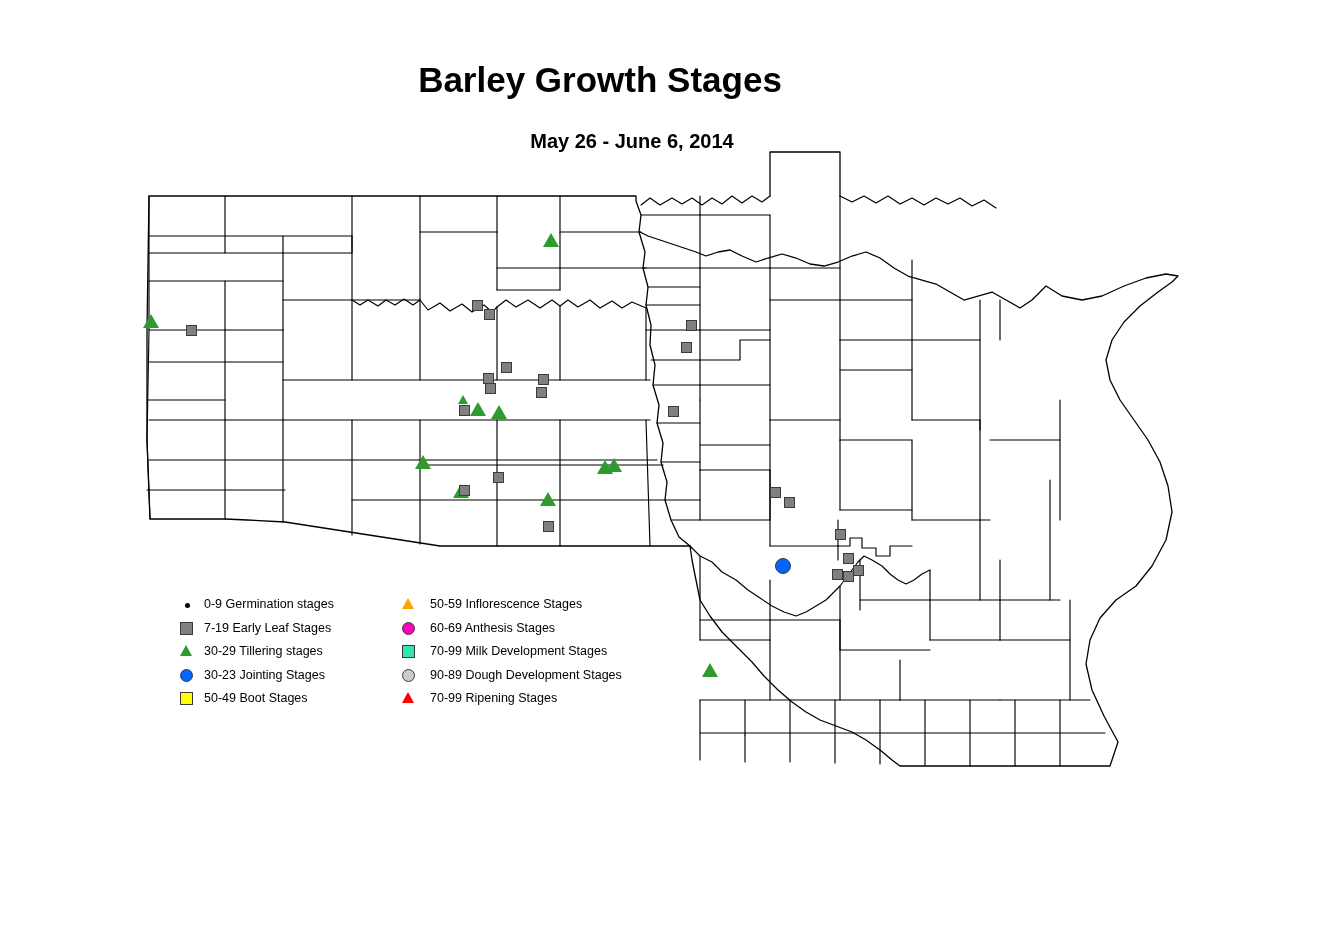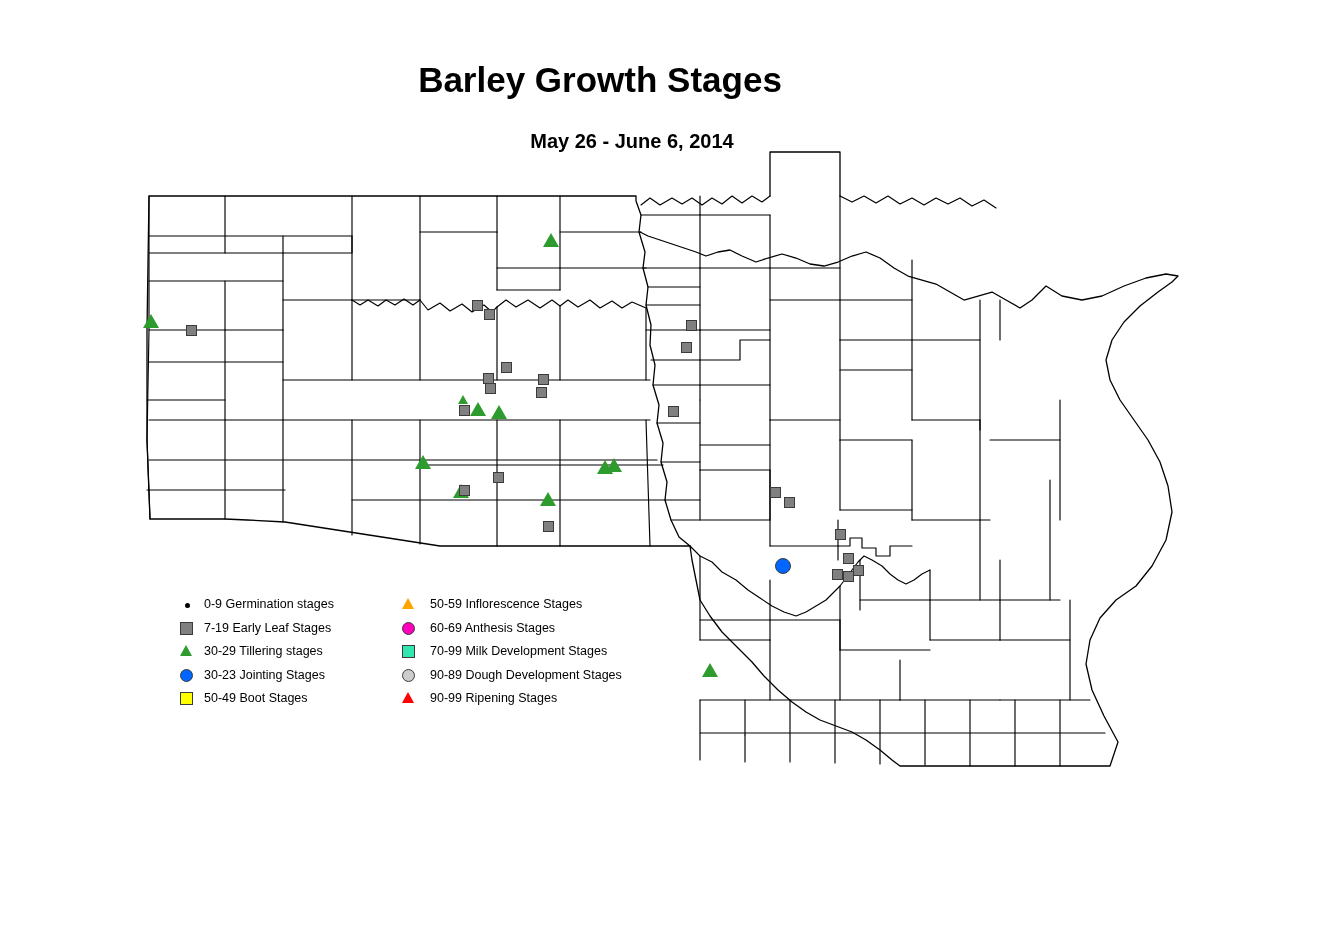--- a/index.html
+++ b/index.html
@@ -314,16 +314,16 @@
       <div class="lrow">
         <div class="lsym">
           <div class="mk mk-circle" style="width: 13px; height: 13px; background: rgb(204, 204, 204); position: absolute; left: 4px; top: 4px;"></div>
         </div>
         <div class="ltxt">90-89 Dough Development Stages</div>
       </div>
       <div class="lrow">
         <div class="lsym">
           <div class="mk mk-tri" style="border-left-width: 6.5px; border-right-width: 6.5px; border-bottom-width: 11.44px; border-bottom-color: rgb(255, 0, 0); position: absolute; left: 4px; top: 4px;"></div>
         </div>
-        <div class="ltxt">90-99 Ripening Stages</div>
+        <div class="ltxt">70-99 Ripening Stages</div>
       </div>
     </div>
 </div>
 
 </body></html>

